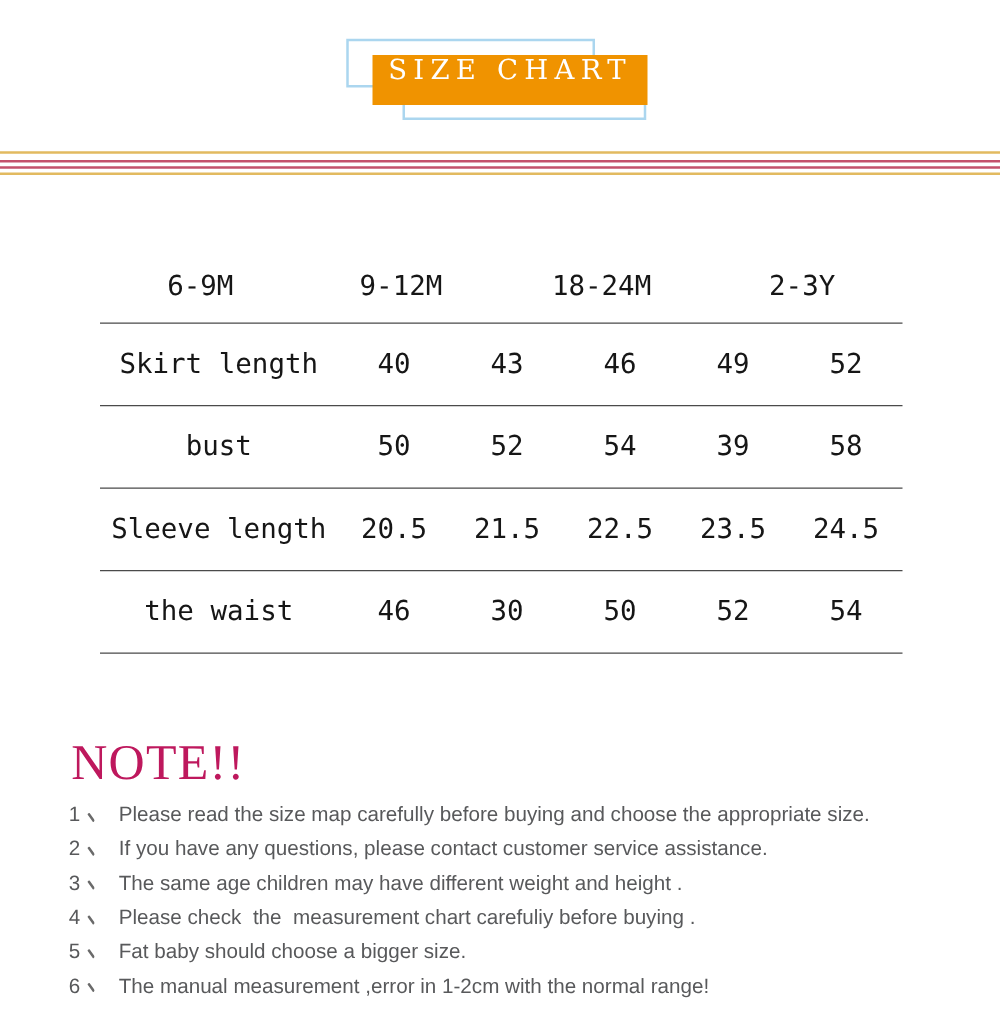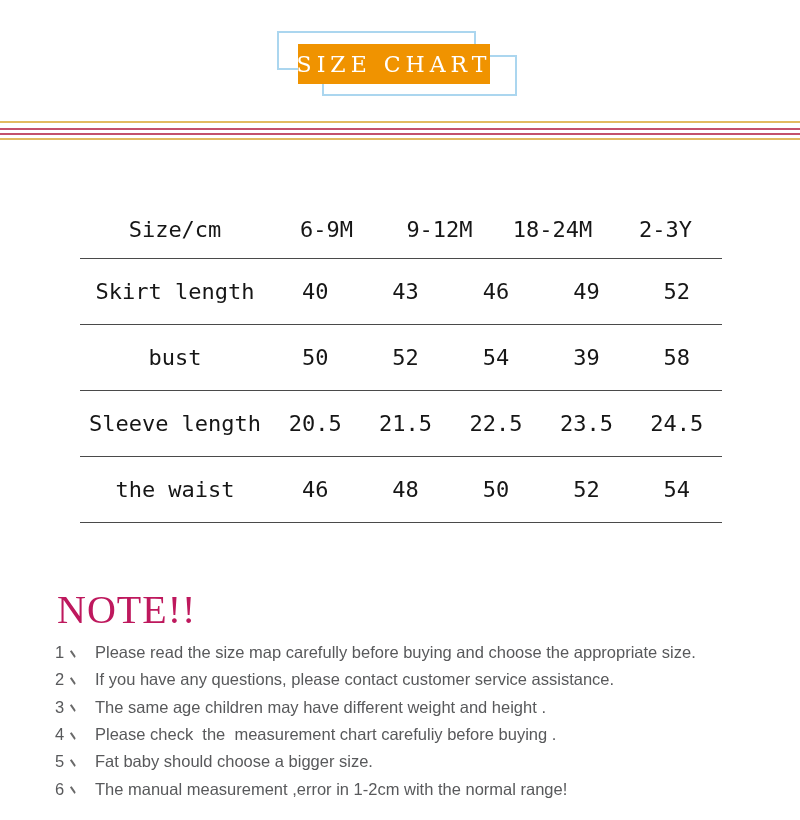--- a/index.html
+++ b/index.html
@@ -3,22 +3,22 @@
 <meta charset="utf-8">
 <style>
   html,body{margin:0;padding:0;background:#ffffff;}
   .canvas{position:relative;width:800px;height:820px;background:#ffffff;overflow:hidden;
           font-family:"Liberation Sans",sans-serif;}
 
   
   .decor-rect{position:absolute;box-sizing:border-box;border:2px solid #abd6ef;background:transparent;}
   .rect-back{left:277px;top:31px;width:199px;height:39px;}
   .rect-front{left:322px;top:55px;width:195px;height:41px;}
-  .banner{position:absolute;left:298px;top:44px;width:192px;height:40px;background:#F09300;
-          display:flex;align-items:center;justify-content:center;}
+  .banner{position:absolute;left:298px;top:44px;width:220px;height:40px;background:#F09300;
+          display:flex;justify-content:center;}
   .banner .banner-text{color:#ffffff;font-family:"DejaVu Serif","Liberation Serif",serif;
           font-size:22px;letter-spacing:5px;white-space:nowrap;}
 
   
   .divider-line{position:absolute;left:0;width:800px;}
   .gold-1{top:121px;height:1.5px;background:#E2BA60;}
   .red-1 {top:128px;height:2px;background:#C4516B;}
   .red-2 {top:132.5px;height:2px;background:#C4516B;}
   .gold-2{top:138px;height:1.5px;background:#E2BA60;}
 
@@ -55,21 +55,20 @@
     <span class="banner-text">SIZE CHART</span>
   </div>
 
   <div class="divider-line gold-1"></div>
   <div class="divider-line red-1"></div>
   <div class="divider-line red-2"></div>
   <div class="divider-line gold-2"></div>
 
   <div class="size-table">
     <div class="trow thead">
-      <div class="cell label">Size/cm</div>
       <div class="cell">6-9M</div>
       <div class="cell">9-12M</div>
       <div class="cell">18-24M</div>
       <div class="cell">2-3Y</div>
     </div>
 
     <div class="trow">
       <div class="cell label">Skirt length</div>
       <div class="cell">40</div>
       <div class="cell">43</div>
@@ -92,21 +91,21 @@
       <div class="cell">20.5</div>
       <div class="cell">21.5</div>
       <div class="cell">22.5</div>
       <div class="cell">23.5</div>
       <div class="cell">24.5</div>
     </div>
 
     <div class="trow">
       <div class="cell label">the waist</div>
       <div class="cell">46</div>
-      <div class="cell">48</div>
+      <div class="cell">30</div>
       <div class="cell">50</div>
       <div class="cell">52</div>
       <div class="cell">54</div>
     </div>
   </div>
 
   <h2 class="note-title">NOTE!!</h2>
 
   <ol class="note-list">
     <li class="note-item">

